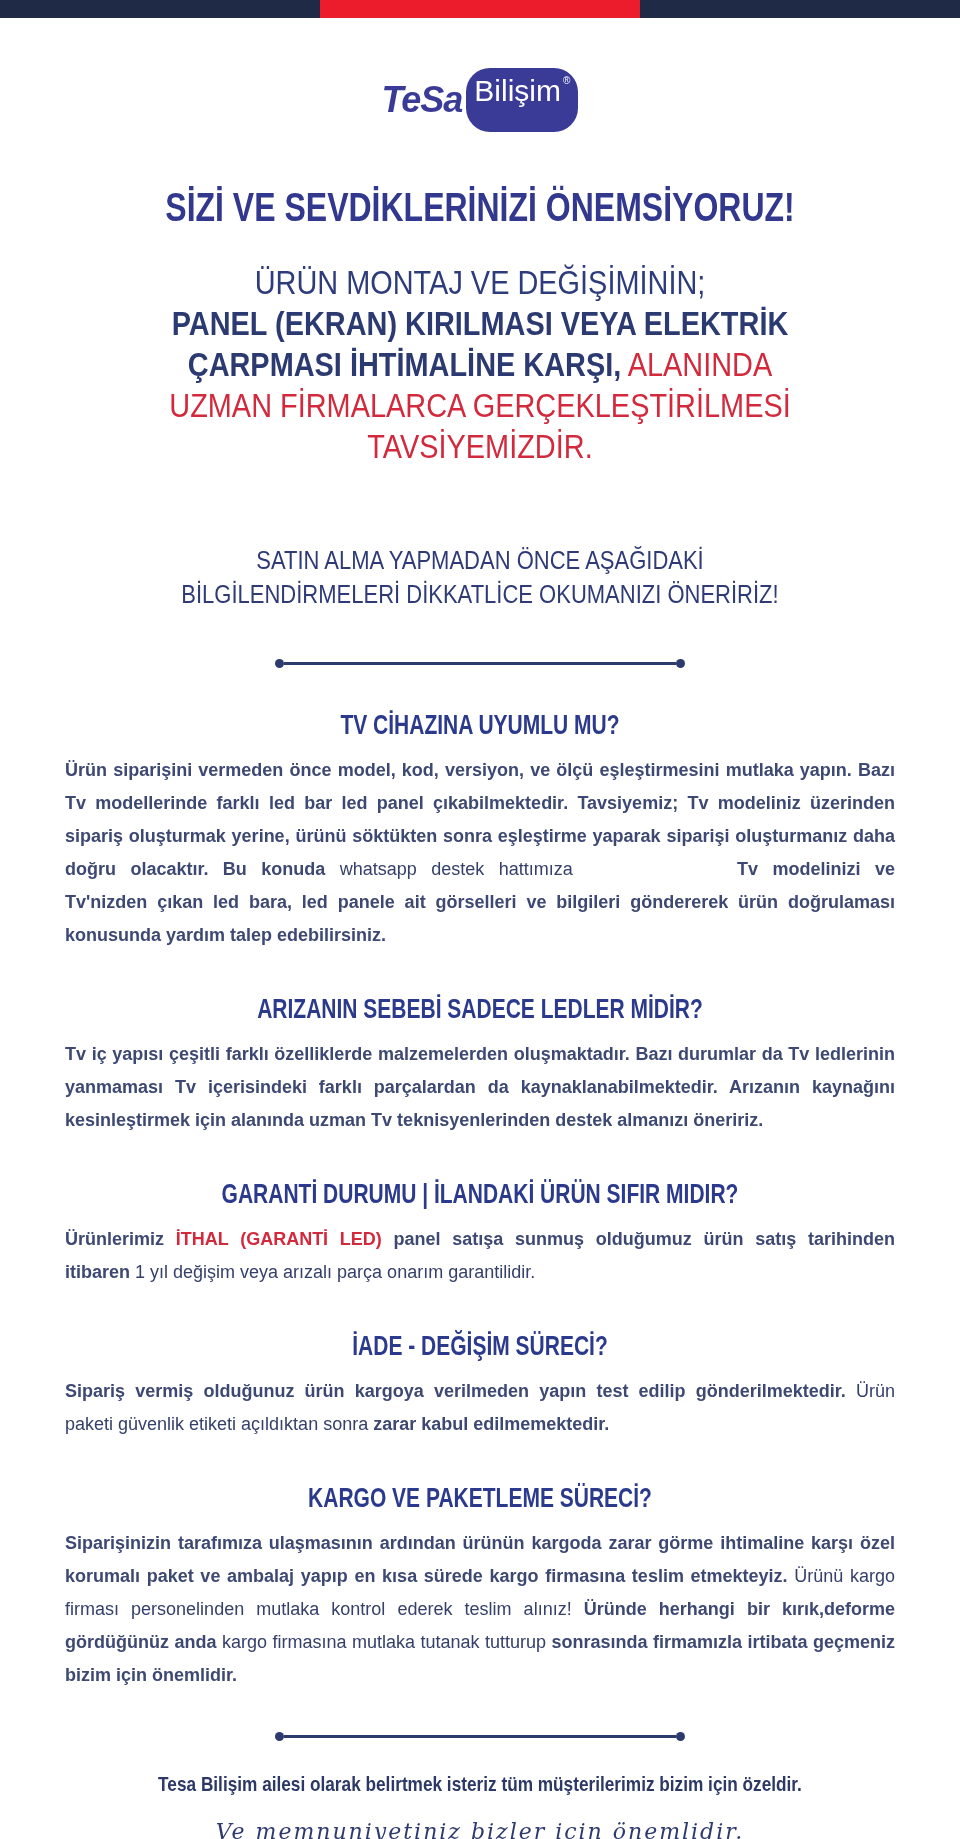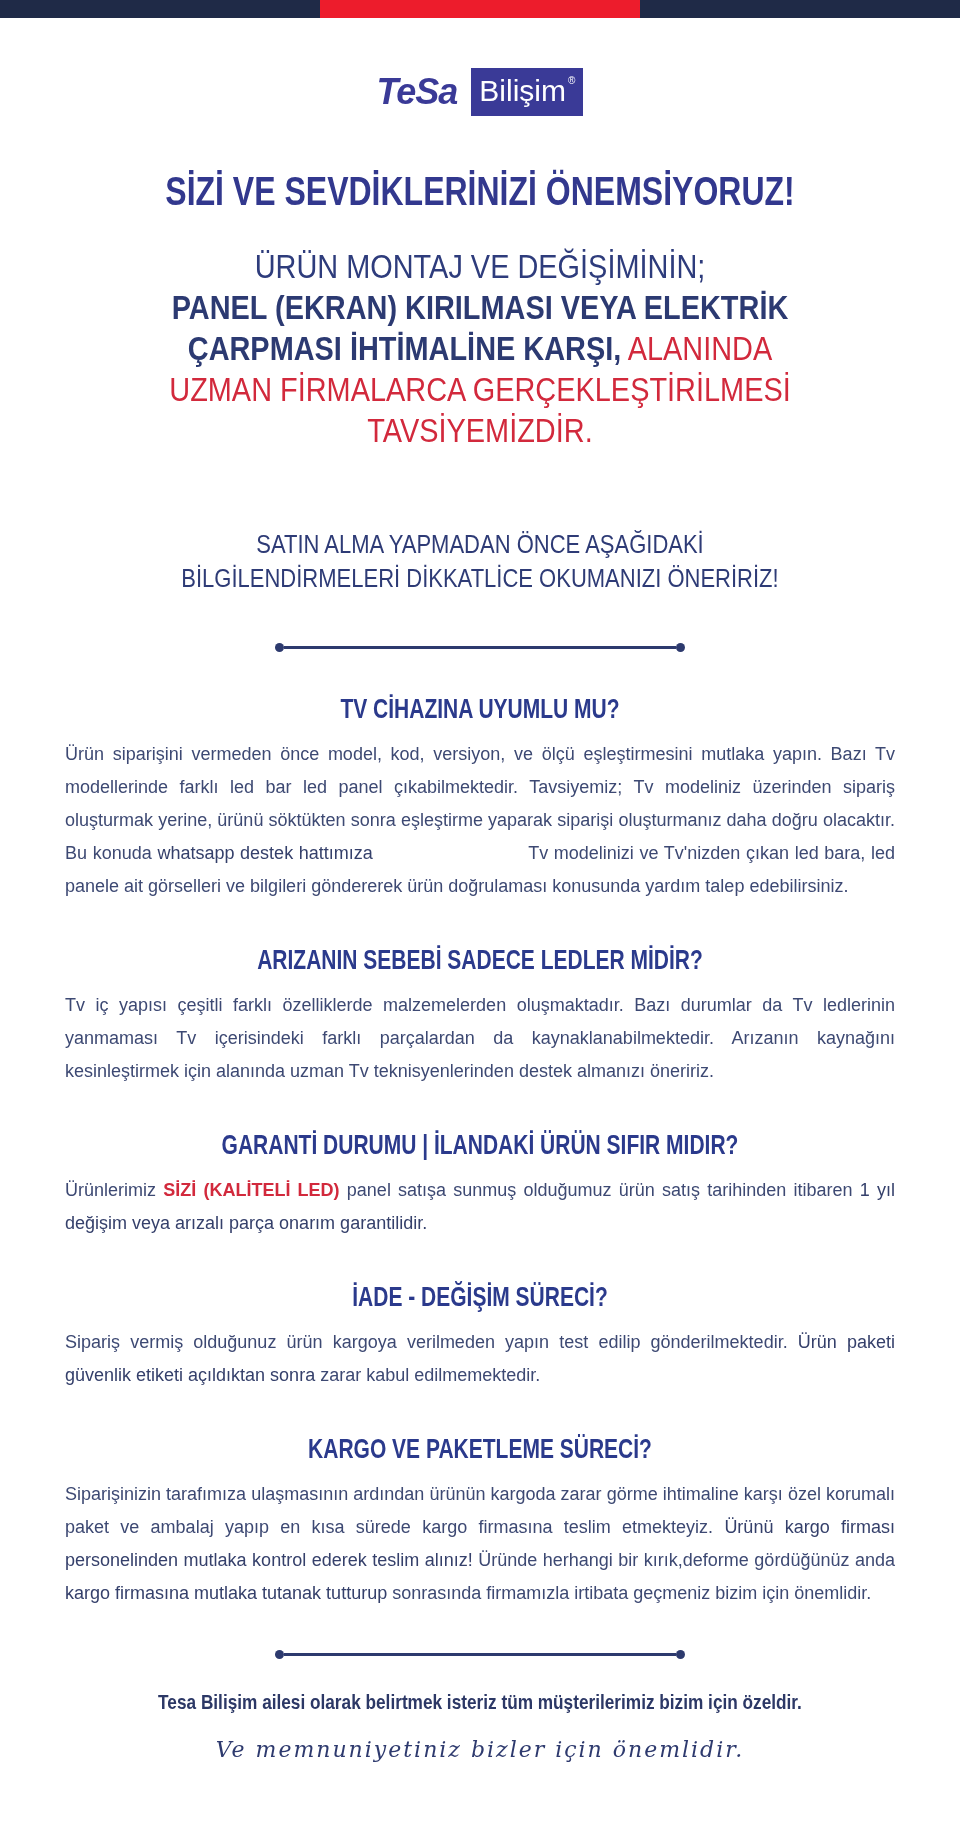--- a/index.html
+++ b/index.html
@@ -12,25 +12,25 @@
   body{
     width:960px;height:1839px;overflow:hidden;background:#ffffff;
     font-family:"Liberation Sans",sans-serif;
   }
   .topbar{position:relative;height:18px;background:var(--top-navy);}
   .topbar-red{position:absolute;left:320px;top:0;width:320px;height:18px;background:var(--top-red);}
 
   .logo-row{margin-top:50px;display:flex;justify-content:center;align-items:center;}
   .logo-tesa{
     font-style:italic;font-weight:bold;font-size:36px;color:var(--brand);
-    letter-spacing:-1px;padding-right:13px;
+    letter-spacing:-1px;padding-right:3px;
   }
   .logo-box{
     display:inline-flex;align-items:flex-start;background:var(--brand);
-    color:#ffffff;padding:6px 8px 8px 8px;margin-left:1px;
+    color:#ffffff;padding:6px 8px 24px 8px;margin-left:1px;border-radius:24px;
   }
   .logo-bilisim{font-size:30px;font-weight:normal;line-height:34px;}
   .logo-reg{font-size:10px;margin-left:2px;margin-top:1px;}
 
   h1.hero-title{
     margin:52px 0 0;text-align:center;font-size:40px;line-height:46px;
     font-weight:bold;color:#32388e;white-space:nowrap;
     transform:scaleX(0.8);transform-origin:center;letter-spacing:0;
   }
 
@@ -56,21 +56,21 @@
 
   h2.section-heading{
     margin:40px 0 0;text-align:center;font-size:28px;line-height:34px;
     font-weight:bold;color:var(--heading);white-space:nowrap;
     transform:scaleX(0.75);transform-origin:center;
   }
   p.section-paragraph{
     width:830px;margin:12px auto 0;font-size:18px;line-height:33px;
     color:var(--body);text-align:justify;
   }
-  .seg-n{font-weight:normal;}
+  .seg-n{font-weight:bold;}
   .seg-b{font-weight:normal;color:#35406b;}
   .seg-rb{font-weight:bold;color:var(--red);}
   .seg-gap{display:inline-block;height:1px;}
 
   .footer-bold{
     margin:28px 0 0;text-align:center;font-size:21px;line-height:30px;
     font-weight:bold;color:var(--footer);white-space:nowrap;
     transform:scaleX(0.82);transform-origin:center;
   }
   .footer-script{
@@ -117,21 +117,21 @@
     <span class="dline"></span>
     <span class="dot"></span>
   </div>
 
   <div id="sections">
       <h2 class="section-heading">TV CİHAZINA UYUMLU MU?</h2>
       <p class="section-paragraph"><span class="seg-n">Ürün siparişini vermeden önce model, kod, versiyon, ve ölçü eşleştirmesini mutlaka yapın. Bazı Tv modellerinde farklı led bar led panel çıkabilmektedir. Tavsiyemiz; Tv modeliniz üzerinden sipariş oluşturmak yerine, ürünü söktükten sonra eşleştirme yaparak siparişi oluşturmanız daha doğru olacaktır. Bu konuda </span><span class="seg-b">whatsapp destek hattımıza</span><span class="seg-gap" style="width: 150px;"></span><span class="seg-n"> Tv modelinizi ve Tv'nizden çıkan led bara, led panele ait görselleri ve bilgileri göndererek ürün doğrulaması konusunda yardım talep edebilirsiniz.</span></p>
       <h2 class="section-heading">ARIZANIN SEBEBİ SADECE LEDLER MİDİR?</h2>
       <p class="section-paragraph"><span class="seg-n">Tv iç yapısı çeşitli farklı özelliklerde malzemelerden oluşmaktadır. Bazı durumlar da Tv ledlerinin yanmaması Tv içerisindeki farklı parçalardan da kaynaklanabilmektedir. Arızanın kaynağını kesinleştirmek için alanında uzman Tv teknisyenlerinden destek almanızı öneririz.</span></p>
       <h2 class="section-heading">GARANTİ DURUMU | İLANDAKİ ÜRÜN SIFIR MIDIR?</h2>
-      <p class="section-paragraph"><span class="seg-n">Ürünlerimiz </span><span class="seg-rb">SİZİ (KALİTELİ LED)</span><span class="seg-n"> panel satışa sunmuş olduğumuz ürün satış tarihinden itibaren </span><span class="seg-b">1 yıl değişim veya arızalı parça onarım garantilidir.</span></p>
+      <p class="section-paragraph"><span class="seg-n">Ürünlerimiz </span><span class="seg-rb">İTHAL (GARANTİ LED)</span><span class="seg-n"> panel satışa sunmuş olduğumuz ürün satış tarihinden itibaren </span><span class="seg-b">1 yıl değişim veya arızalı parça onarım garantilidir.</span></p>
       <h2 class="section-heading">İADE - DEĞİŞİM SÜRECİ?</h2>
       <p class="section-paragraph"><span class="seg-n">Sipariş vermiş olduğunuz ürün kargoya verilmeden yapın test edilip gönderilmektedir. </span><span class="seg-b">Ürün paketi güvenlik etiketi açıldıktan sonra</span><span class="seg-n"> zarar kabul edilmemektedir.</span></p>
       <h2 class="section-heading">KARGO VE PAKETLEME SÜRECİ?</h2>
       <p class="section-paragraph"><span class="seg-n">Siparişinizin tarafımıza ulaşmasının ardından ürünün kargoda zarar görme ihtimaline karşı özel korumalı paket ve ambalaj yapıp en kısa sürede kargo firmasına teslim etmekteyiz. </span><span class="seg-b">Ürünü kargo firması personelinden mutlaka kontrol ederek teslim alınız!</span><span class="seg-n"> Üründe herhangi bir kırık,deforme gördüğünüz anda </span><span class="seg-b">kargo firmasına mutlaka tutanak tutturup</span><span class="seg-n"> sonrasında firmamızla irtibata geçmeniz bizim için önemlidir.</span></p>
     </div>
 
   <div class="divider second">
     <span class="dot"></span>
     <span class="dline"></span>
     <span class="dot"></span>

